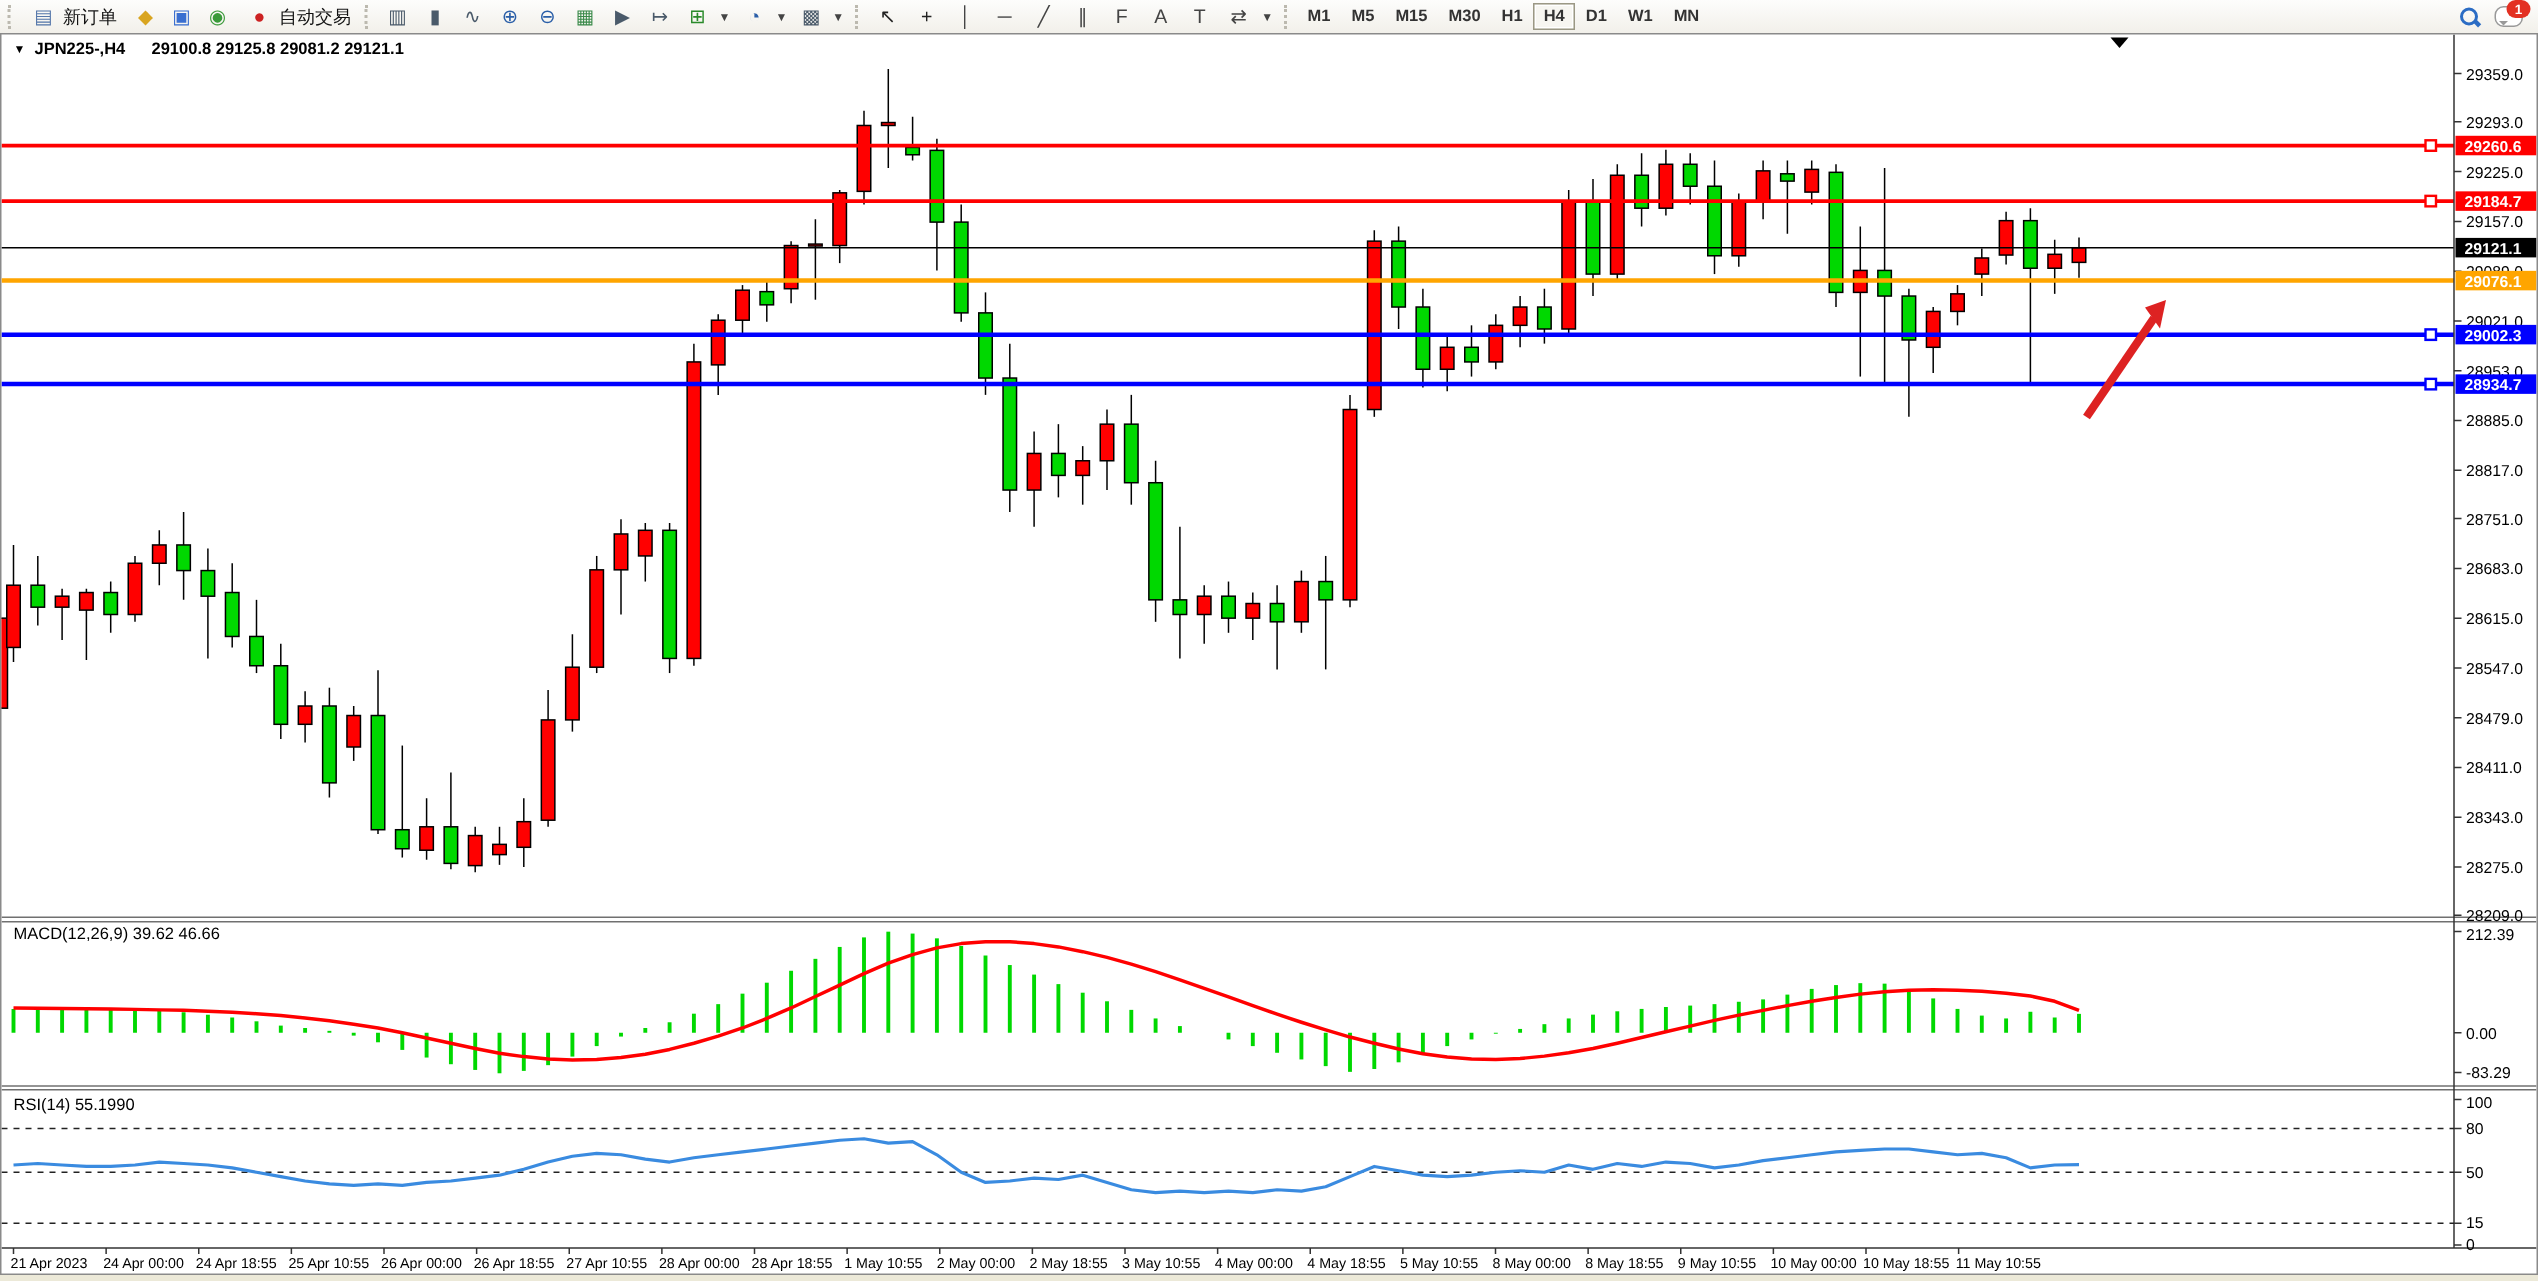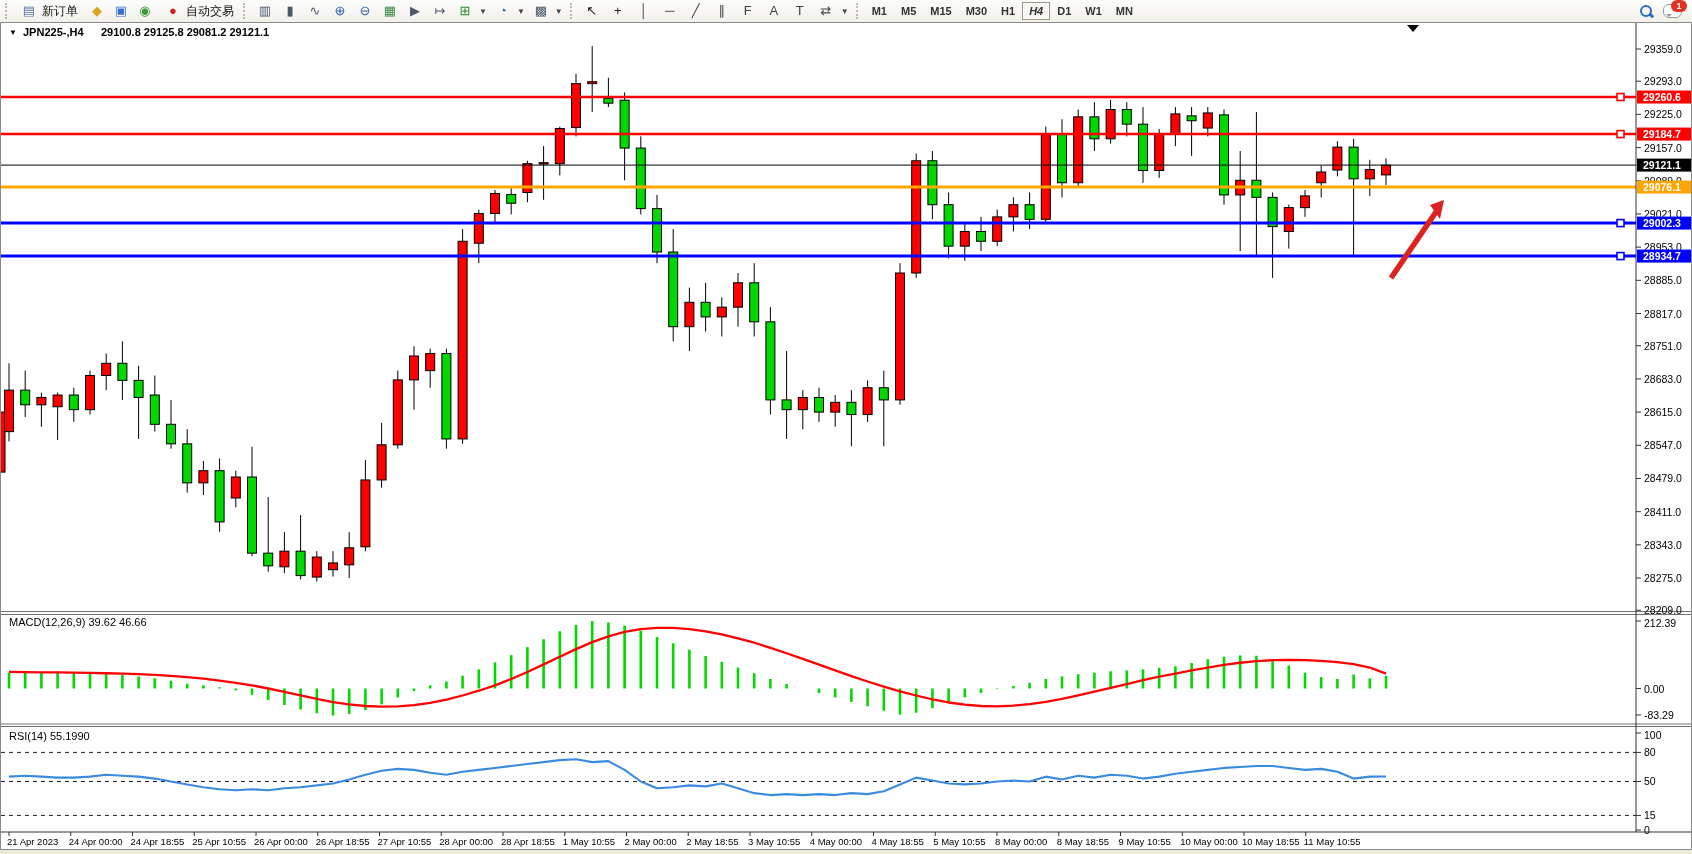--- a/index.html
+++ b/index.html
@@ -7,21 +7,21 @@
   
   .toolbar{height:22px;display:flex;align-items:center;background:linear-gradient(#fdfdfc,#f2f0ea);
     border-bottom:1px solid #cfccc2;padding:0 2px;white-space:nowrap;}
   .grip{width:3px;height:16px;border-left:2px dotted #bcb9af;margin:0 4px 0 3px;}
   .tbtn{display:flex;align-items:center;gap:4px;padding:1px 5px;border:1px solid transparent;
     border-radius:2px;font-size:12px;color:#111;cursor:default;}
   .ticon{display:inline-flex;align-items:center;justify-content:center;width:18px;height:18px;
     font-size:13px;line-height:18px;cursor:default;}
   .caret{font-size:8px;color:#444;margin-left:-2px;}
   .tf{font-size:11px;font-weight:bold;color:#333;padding:2px 6px;border:1px solid transparent;cursor:default;}
-  .tf.active{background:#f7f6f1;border:1px solid #9b9885;box-shadow:inset 0 0 0 1px #fff;font-style:italic;}
+  .tf.active{background:#f7f6f1;border:1px solid #9b9885;box-shadow:inset 0 0 0 1px #fff;}
   .toolbar-right{margin-left:auto;display:flex;align-items:center;gap:10px;padding-right:8px;}
   .search-glass{position:relative;width:13px;height:13px;display:inline-block;}
   .search-glass .lens{position:absolute;left:0;top:0;width:8px;height:8px;border:2px solid #2b6cc4;border-radius:50%;}
   .search-glass .handle{position:absolute;left:9px;top:9px;width:5px;height:2.5px;background:#2b6cc4;transform:rotate(45deg);}
   .chat-bubble{position:relative;width:17px;height:12px;background:#fff;border:1px solid #999;border-radius:6px;}
   .chat-bubble .tail{position:absolute;left:2px;bottom:-3px;width:0;height:0;border:3px solid transparent;border-top-color:#999;}
   .badge{position:absolute;right:-6px;top:-5px;min-width:12px;height:12px;background:#e33022;color:#fff;
     border-radius:7px;font-size:9px;font-weight:bold;text-align:center;line-height:12px;padding:0 2px;}
   
   .chart-frame{position:absolute;top:22px;left:0;width:1692px;height:828px;box-sizing:border-box;

